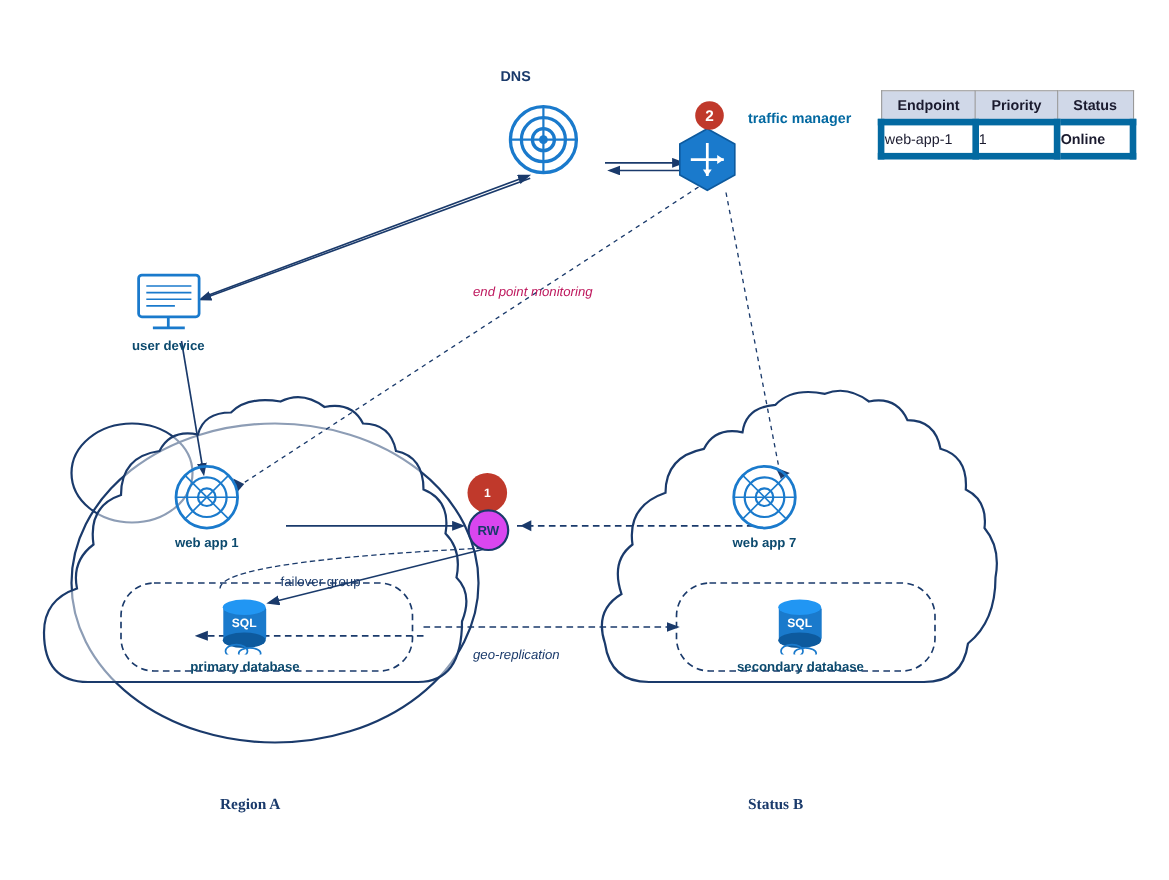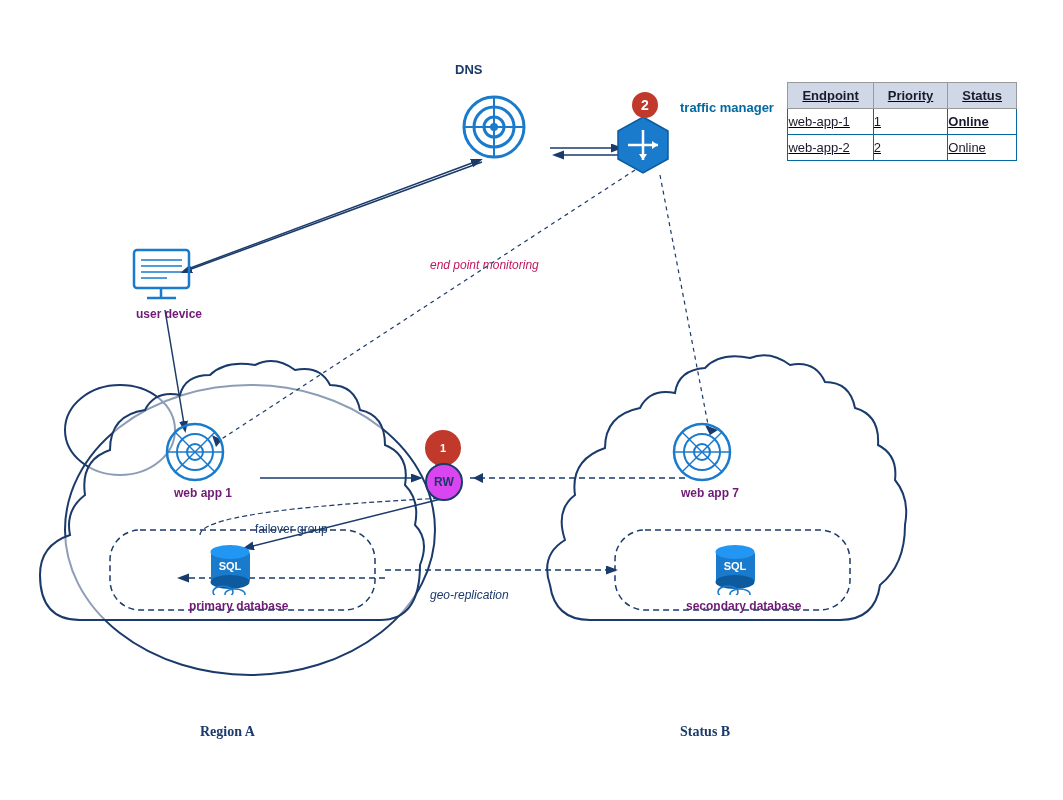--- a/index.html
+++ b/index.html
@@ -15,63 +15,61 @@
     #diagram {
       position: relative;
       width: 1063px;
       height: 800px;
     }
 
     
     .traffic-table {
       position: absolute;
       top: 78px;
-      right: 46px;
+      right: 30px;
       border-collapse: collapse;
       font-size: 13px;
-      text-decoration: underline;
     }
     .traffic-table caption {
       text-align: left;
       font-size: 13px;
       font-weight: bold;
       color: #1a1a2e;
       margin-bottom: 4px;
       caption-side: top;
     }
     .traffic-table th {
       background: #d0d8e8;
       border: 1px solid #999;
       padding: 5px 14px;
       font-weight: bold;
       color: #1a1a2e;
     }
     .traffic-table td {
-      border: 1px solid #0369a1;
+      border: 6px solid #0369a1;
       padding: 5px 0;
       background: #fff;
       color: #1a1a2e;
     }
     .online-green { color: #00aa00; font-weight: bold; }
     .online-black { color: #1a1a2e; }
 
     
     .icon-wrap {
       position: absolute;
       display: flex;
       flex-direction: column;
       align-items: center;
       gap: 4px;
     }
     .icon-label {
       font-size: 12px;
-      color: #701a75;
+      color: #0c4a6e;
       font-weight: bold;
       text-align: center;
-      margin-left: 16px;
     }
 
     
     .dns-label {
       position: absolute;
       top: 62px;
       left: 455px;
       font-size: 13px;
       font-weight: bold;
       color: #1a3a6b;
@@ -274,25 +272,20 @@
         <th>Priority</th>
         <th>Status</th>
       </tr>
     </thead>
     <tbody>
       <tr>
         <td>web-app-1</td>
         <td>1</td>
         <td class="online-green">Online</td>
       </tr>
-      <tr>
-        <td>web-app-2</td>
-        <td>2</td>
-        <td class="online-black">Online</td>
-      </tr>
     </tbody>
   </table>
 
   <div class="icon-wrap" style="top:248px; left:120px;">
     <svg width="65" height="55" viewBox="0 0 65 55">
 
       <rect x="5" y="2" width="55" height="38" rx="3" fill="none" stroke="#1a7acc" stroke-width="2.5"></rect>
 
       <line x1="12" y1="12" x2="53" y2="12" stroke="#1a7acc" stroke-width="1.5"></line>
       <line x1="12" y1="18" x2="53" y2="18" stroke="#1a7acc" stroke-width="1.5"></line>

